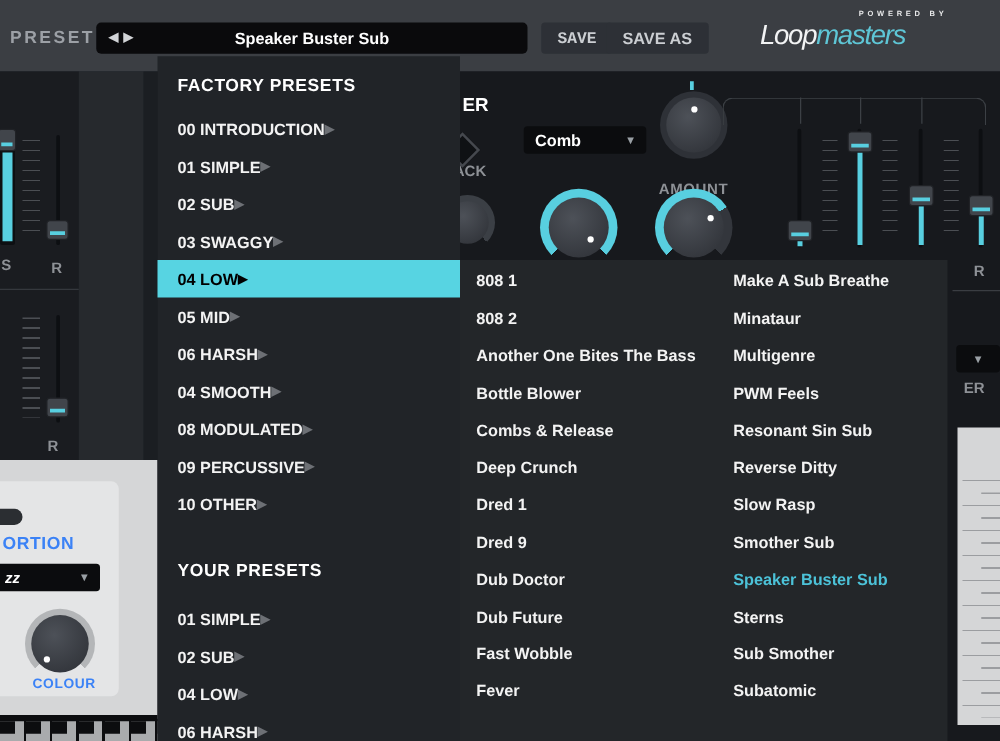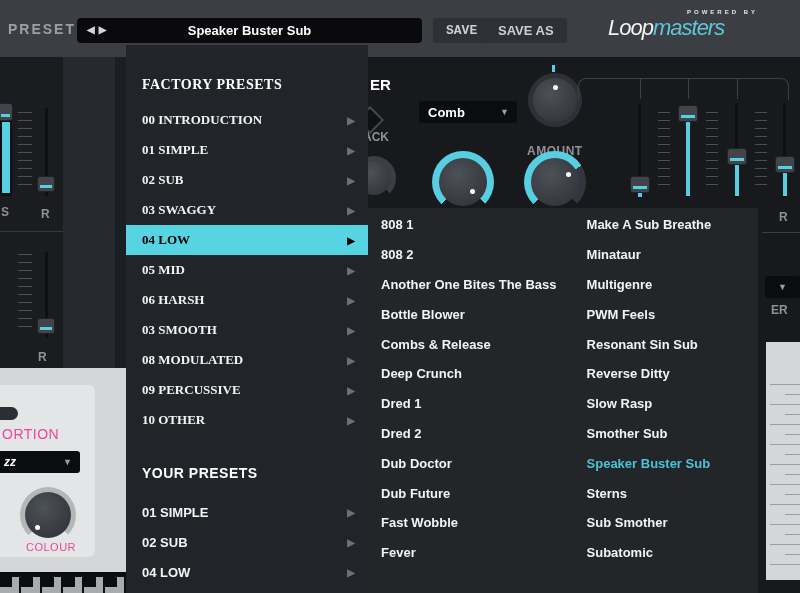--- a/index.html
+++ b/index.html
@@ -42,36 +42,36 @@
   .dd-arrow{position:absolute;right:8px;color:#9aa0a5;font-size:9px;}
   .bracket{left:578px;top:78px;width:211px;height:22px;border:1px solid #3c4045;border-bottom:none;
            border-radius:8px 8px 0 0;box-sizing:border-box;}
   .stem{top:78px;width:1px;height:21px;background:#3c4045;}
   .diamond{left:360px;top:110px;width:16px;height:16px;transform:rotate(45deg);
            border:2px solid #45484e;background:#0f1114;}
   
   .lightpanel{left:0;top:368px;width:126px;height:207px;background:#d5d6d7;}
   .innercard{left:0;top:385px;width:95px;height:172px;background:#e4e5e6;border-radius:0 6px 6px 0;}
   .pill{left:-8px;top:407px;width:26px;height:13px;background:#2b2e32;border-radius:7px;}
-  .dtxt{color:#ec4899;font-weight:normal;}
+  .dtxt{color:#3b82f6;font-weight:bold;}
   .keyboard{left:0;top:572px;width:126px;height:21px;background:#0c0d0f;}
   .keys{left:0;top:577px;width:126px;height:16px;
         background:repeating-linear-gradient(90deg,#a9abad 0 19px,#0c0d0f 19px 21px);}
   .blackkeys{left:0;top:577px;width:126px;height:10px;
         background:repeating-linear-gradient(90deg,#0c0d0f 0 12px,transparent 12px 21px);}
   
   .ruler{left:766px;top:342px;width:34px;height:238px;background:#d5d6d7;}
   .rlines{background-image:repeating-linear-gradient(180deg,#9b9da0 0 1px,transparent 1px 20px);}
   
   .menu{left:126px;top:45px;width:242px;height:548px;background:#212428;z-index:20;}
   .menu-title{padding:0 0 0 16px;height:20px;line-height:20px;color:#fff;font-size:14px;
               font-weight:bold;letter-spacing:.5px;}
-  .sec1{padding-top:30px;font-family:Liberation Serif, serif;} .sec1 .mlist{margin-top:10px;}
+  .sec1{padding-top:13px;} .sec1 .mlist{margin-top:10px;}
   .sec2{margin-top:28px;} .sec2 .mlist{margin-top:14px;}
-  .mi{height:30px;display:flex;align-items:center;justify-content:space-between;
+  .mi{height:30px;display:flex;align-items:center;justify-content:flex-start;
       padding:0 13px 0 16px;color:#f3f3f3;font-size:13px;font-weight:bold;cursor:default;}
   .mi .arr{color:#6d7075;font-size:10px;}
   .mi.sel{background:#57d4e2;color:#000;}
   .mi.sel .arr{color:#000;}
   .submenu{left:368px;top:208px;width:390px;height:385px;background:#232629;z-index:19;
            display:flex;padding-top:2px;box-sizing:border-box;}
   .smcol{width:190px;padding-left:13px;} .smcol.c2{width:187px;padding-left:30px;}
   .smi{height:29.8px;display:flex;align-items:center;color:#f3f3f3;font-size:13px;
        font-weight:bold;white-space:nowrap;}
   .smi.sel{color:#4cc2d8;}
@@ -213,21 +213,21 @@
           </div>
           <div class="mi">
             <span>05 MID</span>
             <span class="arr">▶</span>
           </div>
           <div class="mi">
             <span>06 HARSH</span>
             <span class="arr">▶</span>
           </div>
           <div class="mi">
-            <span>03 SMOOTH</span>
+            <span>04 SMOOTH</span>
             <span class="arr">▶</span>
           </div>
           <div class="mi">
             <span>08 MODULATED</span>
             <span class="arr">▶</span>
           </div>
           <div class="mi">
             <span>09 PERCUSSIVE</span>
             <span class="arr">▶</span>
           </div>
@@ -279,21 +279,21 @@
         <div class="smi">
           <span>Combs &amp; Release</span>
         </div>
         <div class="smi">
           <span>Deep Crunch</span>
         </div>
         <div class="smi">
           <span>Dred 1</span>
         </div>
         <div class="smi">
-          <span>Dred 2</span>
+          <span>Dred 9</span>
         </div>
         <div class="smi">
           <span>Dub Doctor</span>
         </div>
         <div class="smi">
           <span>Dub Future</span>
         </div>
         <div class="smi">
           <span>Fast Wobble</span>
         </div>

